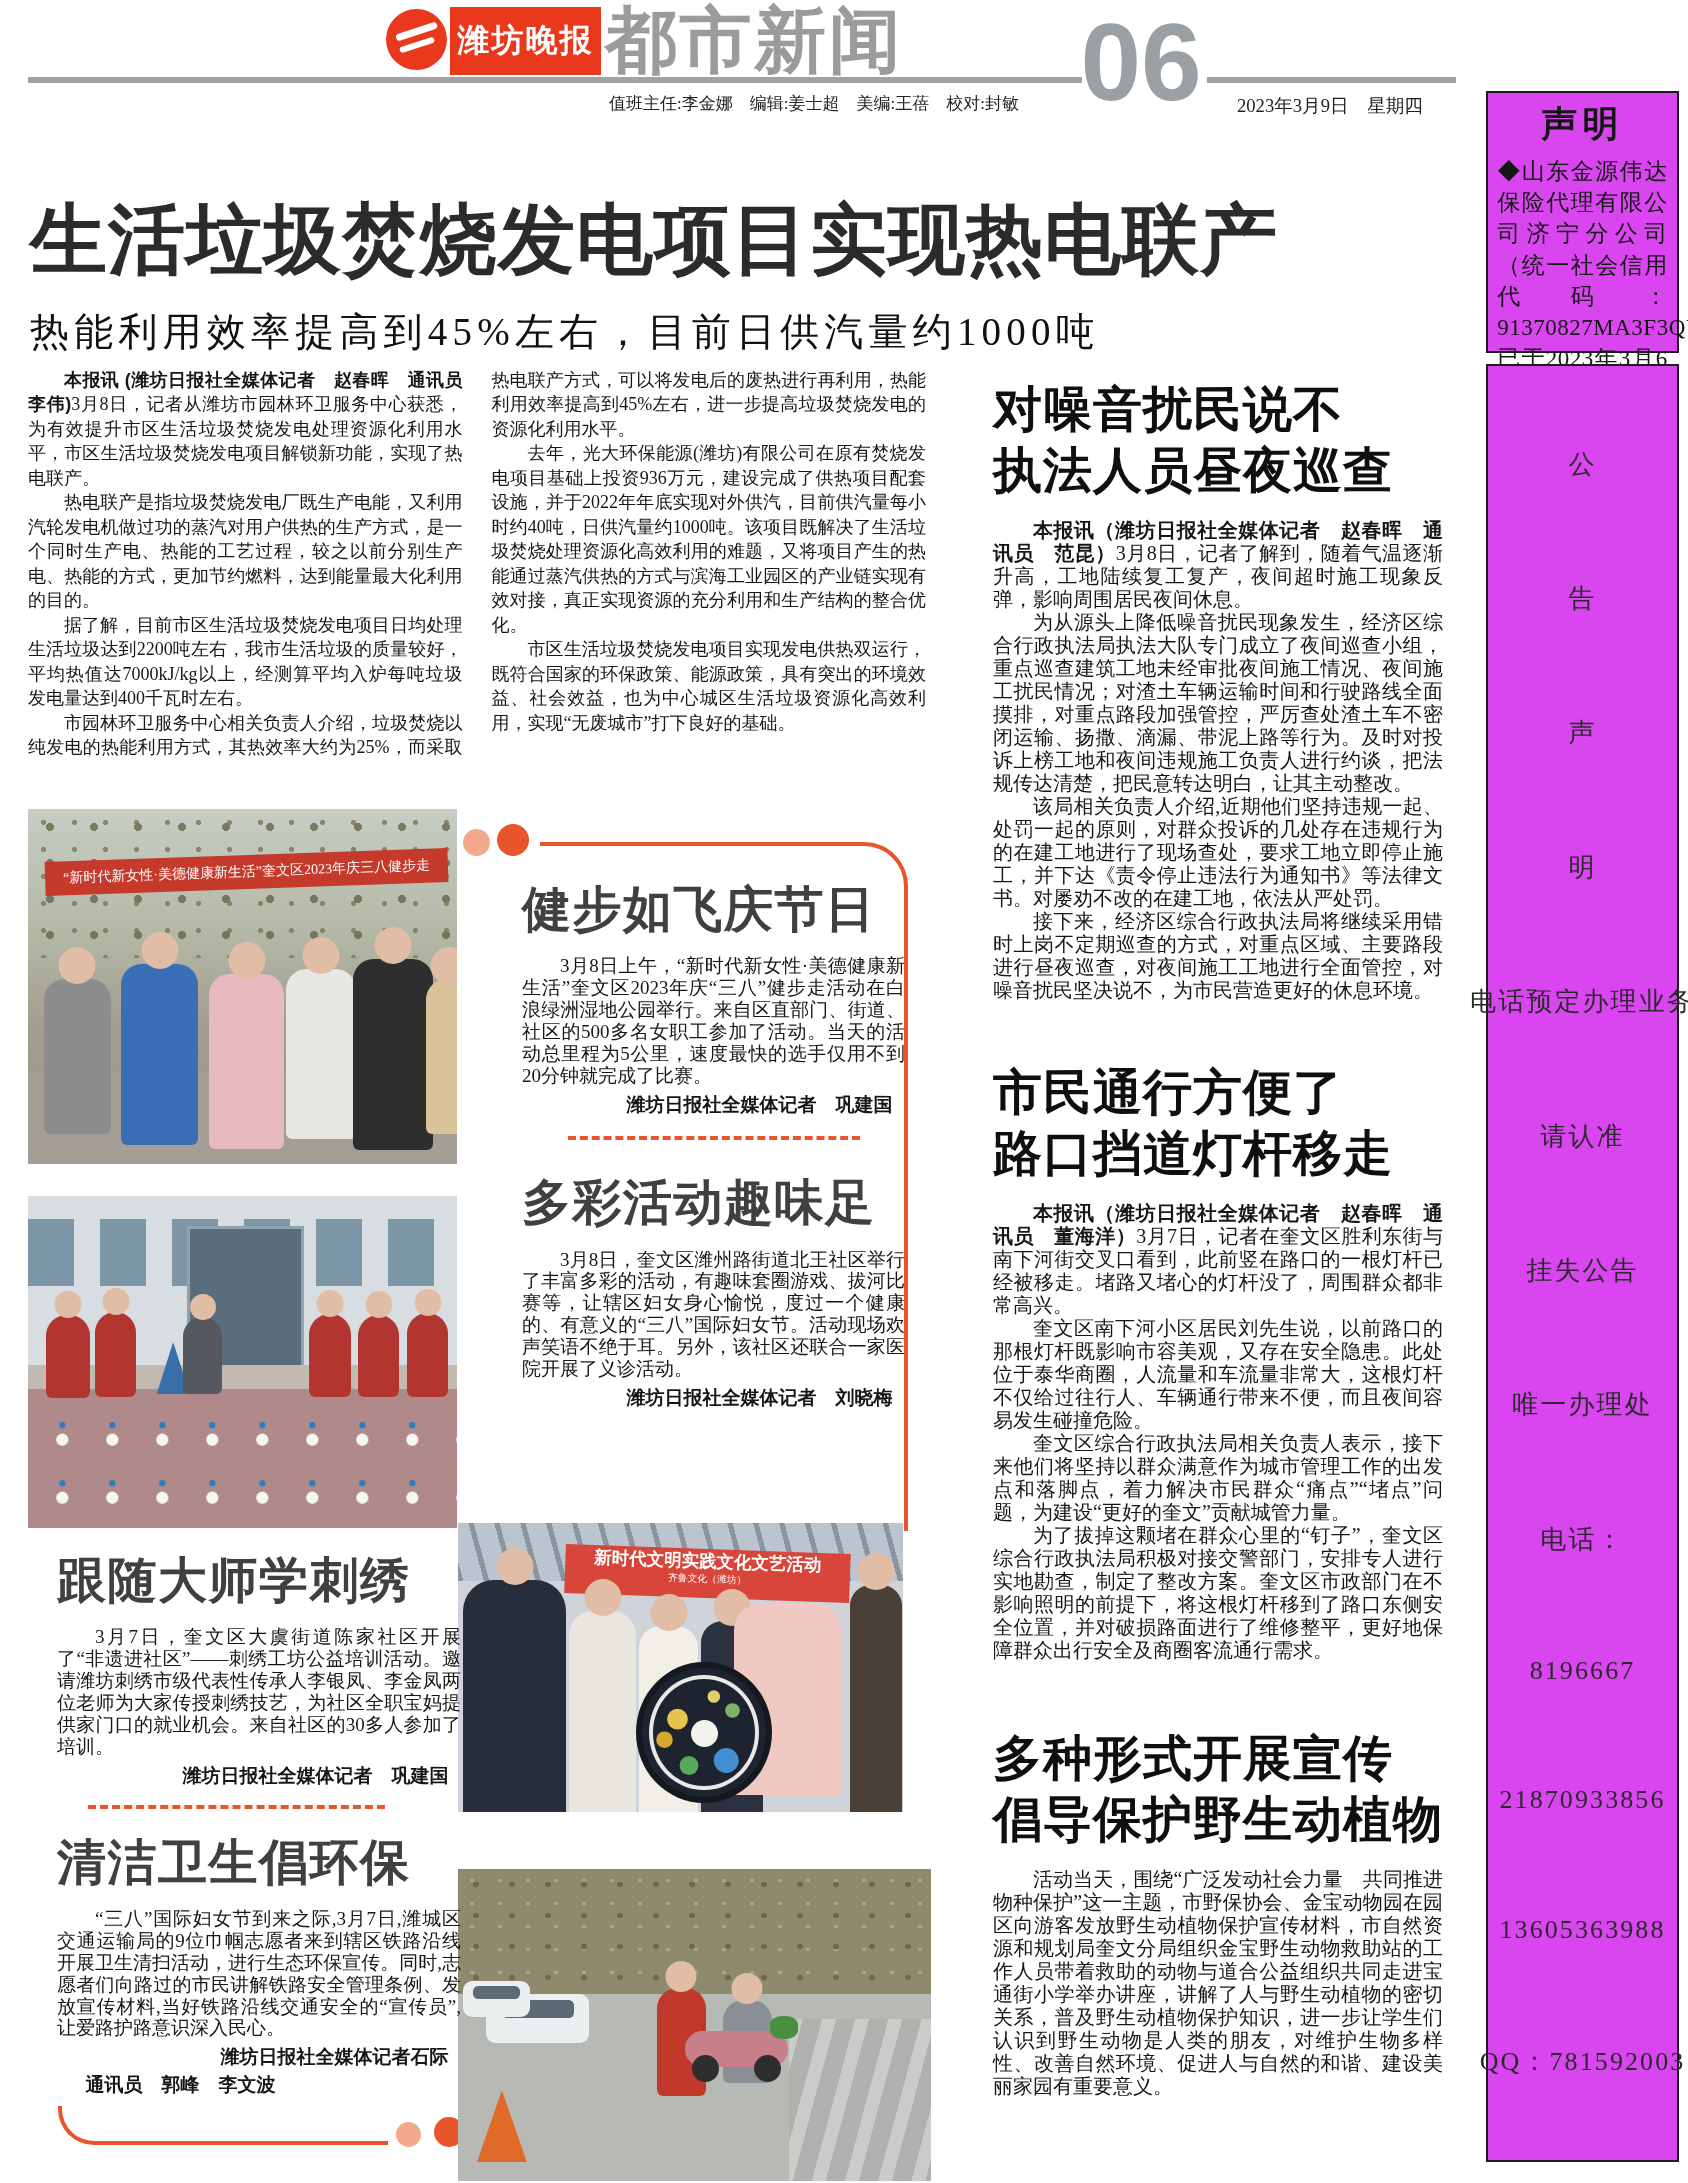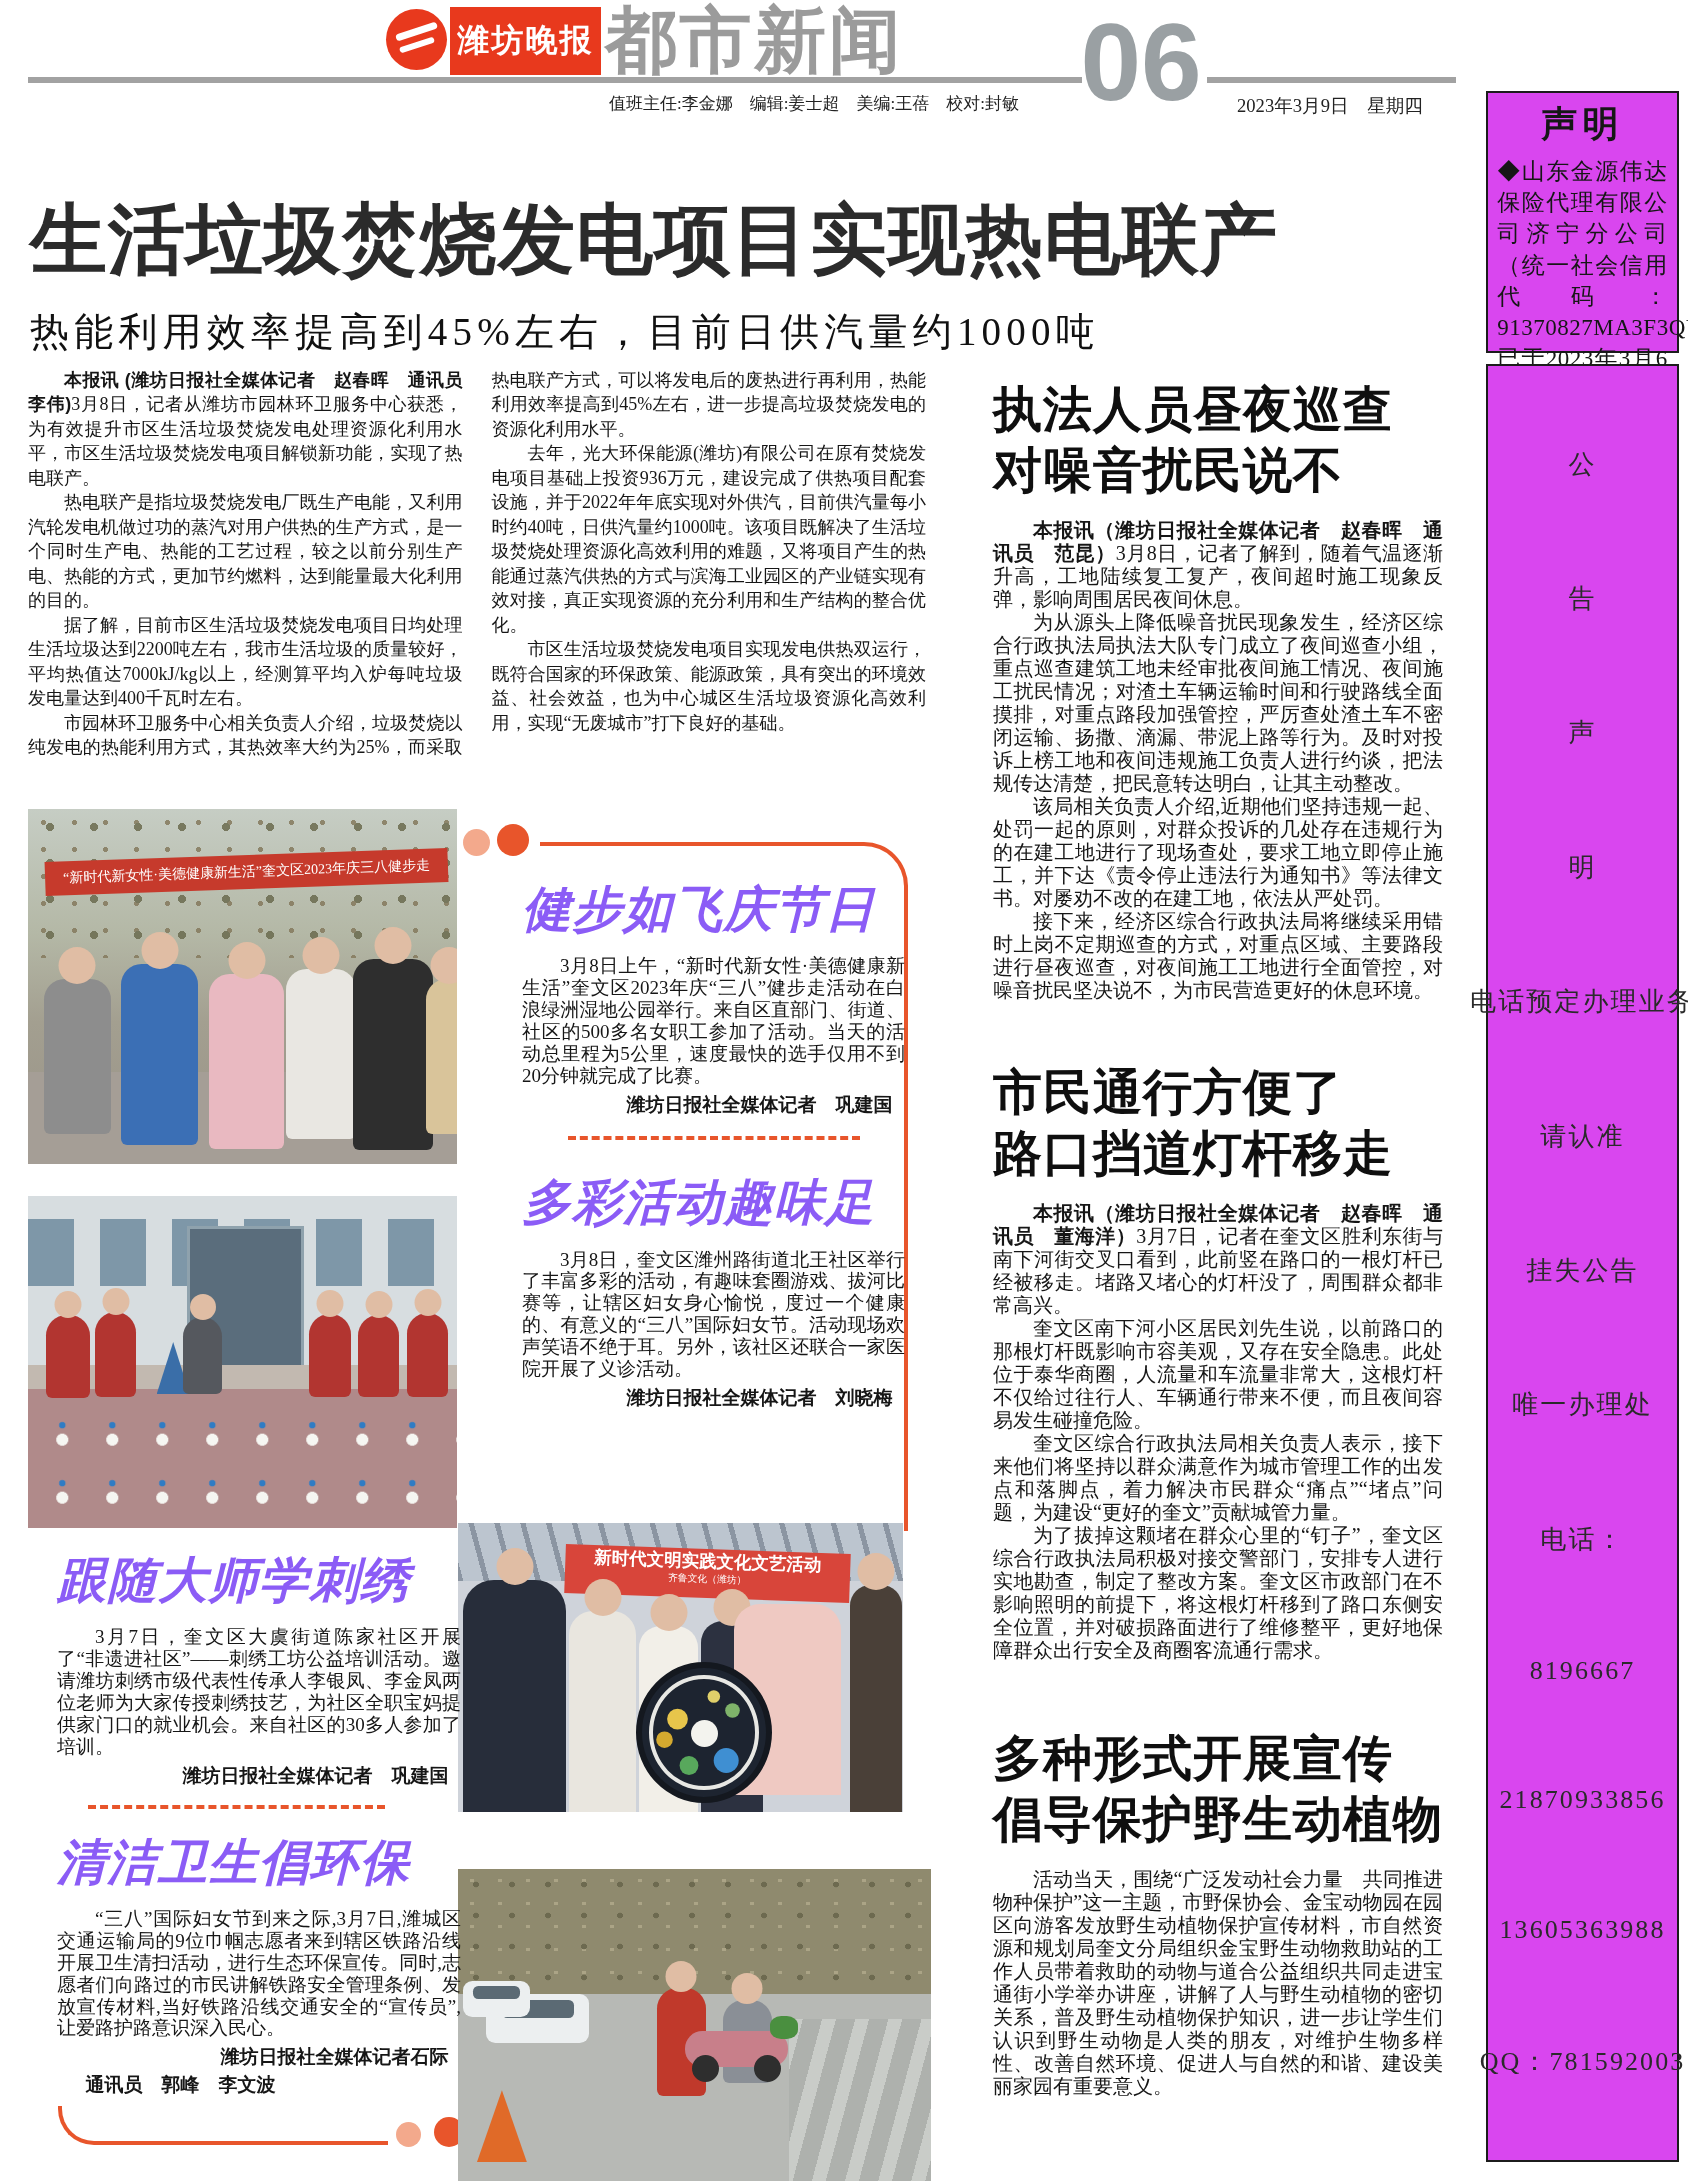--- a/index.html
+++ b/index.html
@@ -44,22 +44,22 @@
   .dot{border-radius:50%;}
   .dot-tl{left:463px;top:829px;width:27px;height:27px;background:#f3a98c;}
   .dot-td{left:497px;top:824px;width:32px;height:32px;background:#e8552b;}
   .dot-bl{left:396px;top:2122px;width:25px;height:25px;background:#f3a98c;}
   .dot-bd{left:434px;top:2117px;width:30px;height:30px;background:#e8552b;}
   .dashed{border-top:4.6px dashed #e8552b;height:0;}
   
   .ft-col{position:absolute;}
   .ft-mid{left:522px;top:877px;width:383px;}
   .ft-left{left:57px;top:1548px;width:404px;}
-  .ft-title{font-family:"Liberation Sans",sans-serif;font-weight:900;font-size:49px;color:#8b5cf6;
-            letter-spacing:1.5px;white-space:nowrap;font-style:italic;}
+  .ft-title{font-family:"Liberation Sans",sans-serif;font-weight:900;font-size:49px;color:#404040;
+            letter-spacing:1.5px;white-space:nowrap;}
   .ft-body{margin-top:12.4px;font-size:19px;line-height:1.15;text-align:justify;}
   .byline{margin-top:5.2px;text-align:right;padding-right:12.4px;font-family:"Liberation Sans",sans-serif;
           font-weight:700;font-size:19px;}
   .byline-left{margin-top:2.1px;text-indent:1.5em;font-family:"Liberation Sans",sans-serif;font-weight:700;font-size:19px;}
   .div-mid{margin:18.6px auto 0 auto;width:292px;}
   .div-left{margin:16.5px 0 0 31px;width:297px;}
   .ft-gap{height:30px;}
   
   .photo{overflow:hidden;background:#9aa0a0;}
   .photo1{left:28px;top:809px;width:429px;height:355px;
@@ -135,22 +135,22 @@
 
   <div class="abs headline">生活垃圾焚烧发电项目实现热电联产</div>
   <div class="abs subheadline">热能利用效率提高到45%左右，目前日供汽量约1000吨</div>
   <div class="abs lead-body">
     <p><span class="bold-intro">本报讯 (潍坊日报社全媒体记者　赵春晖　通讯员　李伟)</span><span>3月8日，记者从潍坊市园林环卫服务中心获悉，为有效提升市区生活垃圾焚烧发电处理资源化利用水平，市区生活垃圾焚烧发电项目解锁新功能，实现了热电联产。</span></p>
     <span><p>热电联产是指垃圾焚烧发电厂既生产电能，又利用汽轮发电机做过功的蒸汽对用户供热的生产方式，是一个同时生产电、热能的工艺过程，较之以前分别生产电、热能的方式，更加节约燃料，达到能量最大化利用的目的。</p><p>据了解，目前市区生活垃圾焚烧发电项目日均处理生活垃圾达到2200吨左右，我市生活垃圾的质量较好，平均热值达7000kJ/kg以上，经测算平均入炉每吨垃圾发电量达到400千瓦时左右。</p><p>市园林环卫服务中心相关负责人介绍，垃圾焚烧以纯发电的热能利用方式，其热效率大约为25%，而采取热电联产方式，可以将发电后的废热进行再利用，热能利用效率提高到45%左右，进一步提高垃圾焚烧发电的资源化利用水平。</p><p>去年，光大环保能源(潍坊)有限公司在原有焚烧发电项目基础上投资936万元，建设完成了供热项目配套设施，并于2022年年底实现对外供汽，目前供汽量每小时约40吨，日供汽量约1000吨。该项目既解决了生活垃圾焚烧处理资源化高效利用的难题，又将项目产生的热能通过蒸汽供热的方式与滨海工业园区的产业链实现有效对接，真正实现资源的充分利用和生产结构的整合优化。</p><p>市区生活垃圾焚烧发电项目实现发电供热双运行，既符合国家的环保政策、能源政策，具有突出的环境效益、社会效益，也为中心城区生活垃圾资源化高效利用，实现“无废城市”打下良好的基础。</p></span>
   </div>
 
   <div class="abs rt-article" style="top:379px;">
     <div class="rt-title">
+      <div>对噪音扰民说不</div>
       <div>执法人员昼夜巡查</div>
-      <div>对噪音扰民说不</div>
     </div>
     <div class="rt-body">
       <p><span class="bold-intro">本报讯（潍坊日报社全媒体记者　赵春晖　通讯员　范昆）</span><span>3月8日，记者了解到，随着气温逐渐升高，工地陆续复工复产，夜间超时施工现象反弹，影响周围居民夜间休息。</span></p>
       <span><p>为从源头上降低噪音扰民现象发生，经济区综合行政执法局执法大队专门成立了夜间巡查小组，重点巡查建筑工地未经审批夜间施工情况、夜间施工扰民情况；对渣土车辆运输时间和行驶路线全面摸排，对重点路段加强管控，严厉查处渣土车不密闭运输、扬撒、滴漏、带泥上路等行为。及时对投诉上榜工地和夜间违规施工负责人进行约谈，把法规传达清楚，把民意转达明白，让其主动整改。</p><p>该局相关负责人介绍,近期他们坚持违规一起、处罚一起的原则，对群众投诉的几处存在违规行为的在建工地进行了现场查处，要求工地立即停止施工，并下达《责令停止违法行为通知书》等法律文书。对屡劝不改的在建工地，依法从严处罚。</p><p>接下来，经济区综合行政执法局将继续采用错时上岗不定期巡查的方式，对重点区域、主要路段进行昼夜巡查，对夜间施工工地进行全面管控，对噪音扰民坚决说不，为市民营造更好的休息环境。</p></span>
     </div>
   </div>
 
   <div class="abs rt-article" style="top:1062px;">
     <div class="rt-title">
       <div>市民通行方便了</div>

